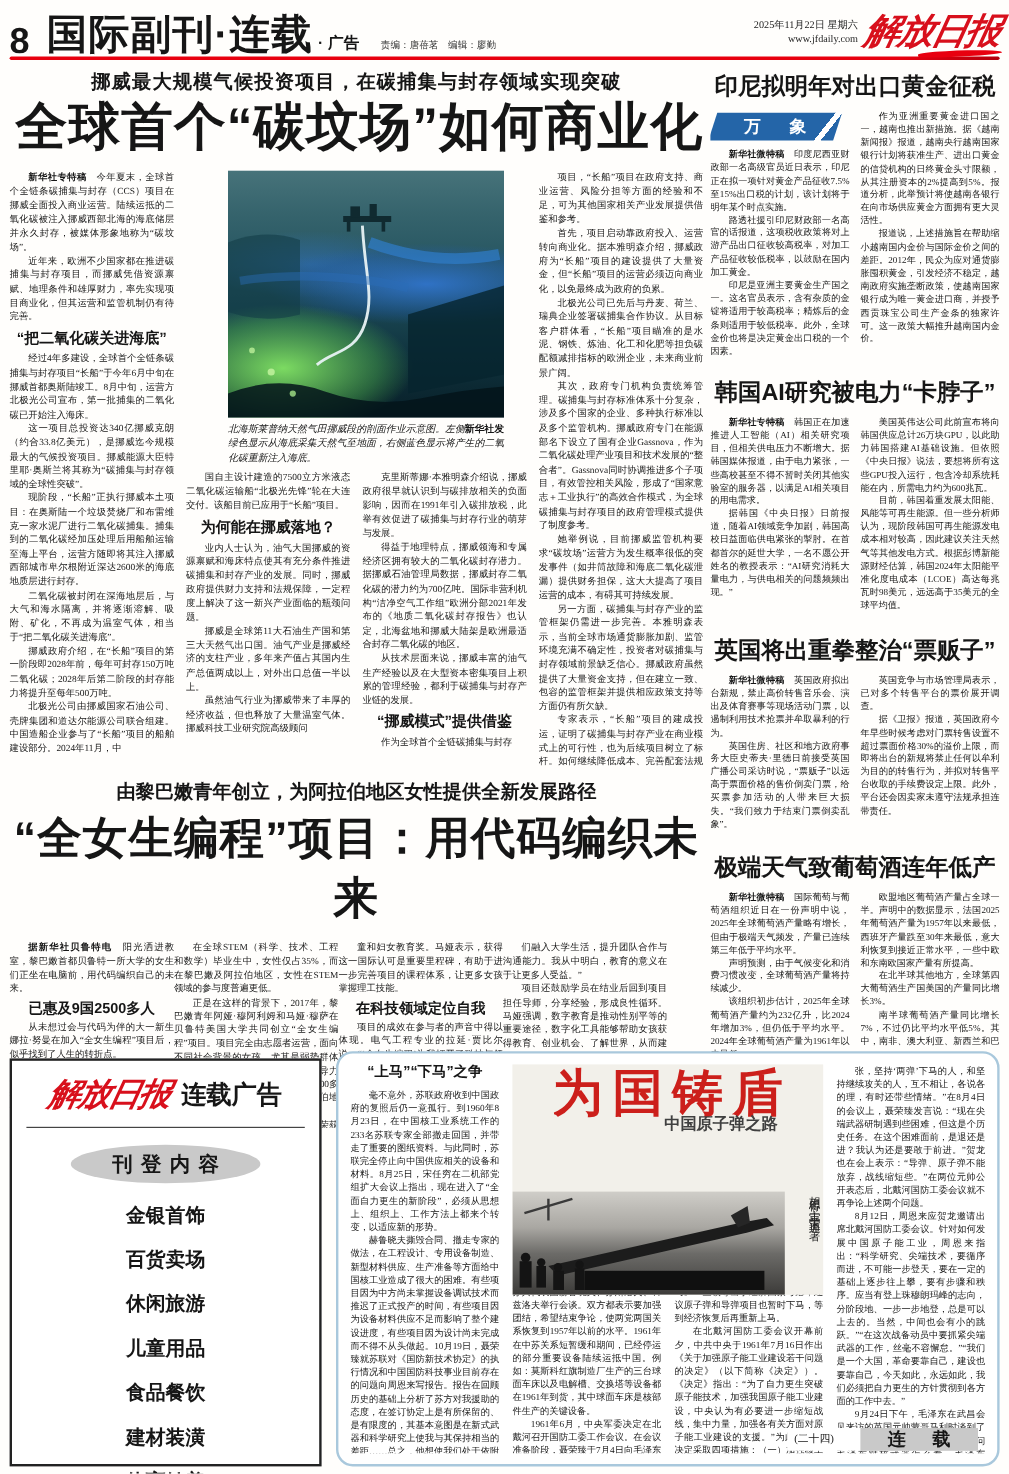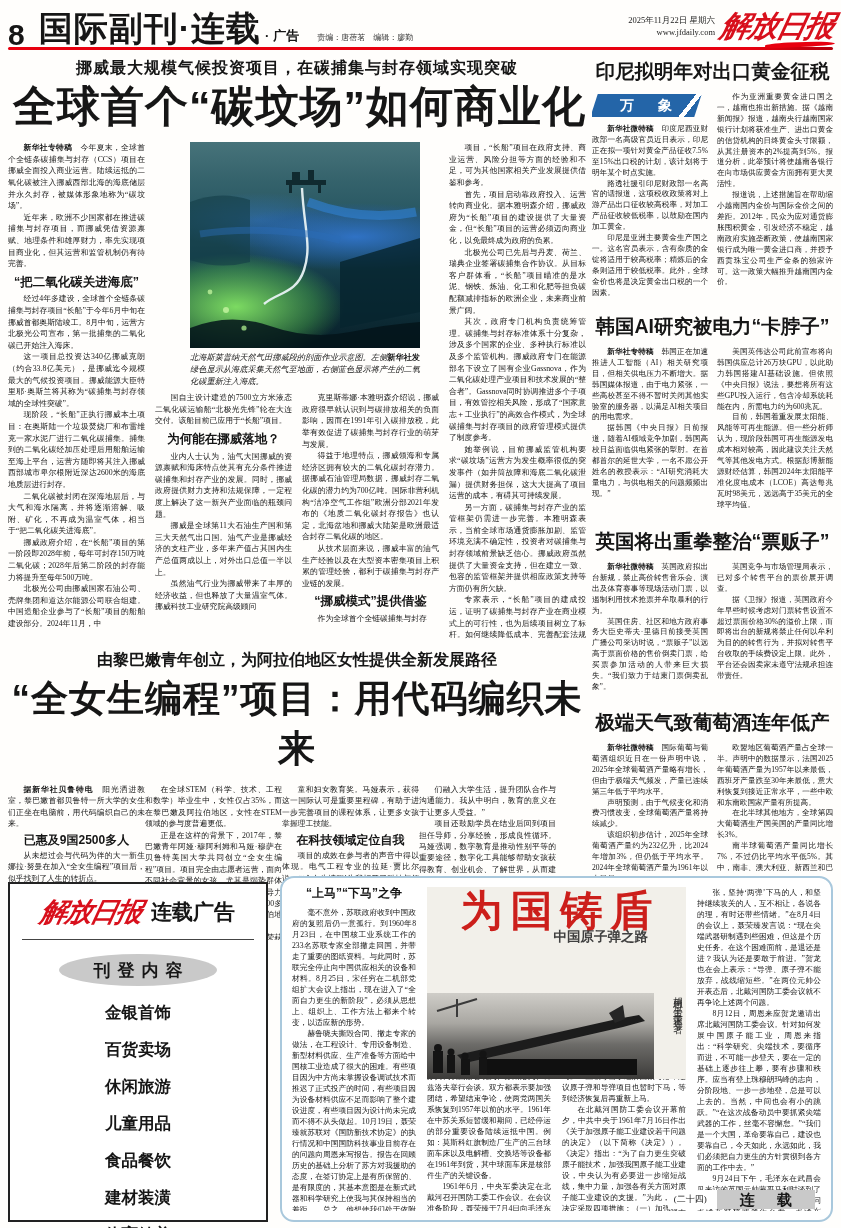--- a/index.html
+++ b/index.html
@@ -85,21 +85,21 @@
   #serial-title{color:#cc1f1b;font-family:"Liberation Sans",sans-serif;font-size:42px;font-weight:900;
                 text-align:center;letter-spacing:8px;text-indent:8px;line-height:1.05;margin-top:2px;}
   #serial-subtitle{color:#404040;font-size:13.5px;font-weight:bold;text-align:right;padding-right:38px;margin-top:-2px;}
   #serial-photo{position:absolute;left:0;bottom:0;width:227px;height:86px;
      background:linear-gradient(180deg,#cfcdc8 0%,#a9a7a2 35%,#6c6b68 60%,#3c3b39 100%);}
   #serial-authors{position:absolute;right:3px;bottom:4px;height:86px;writing-mode:vertical-rl;
                   font-size:9.5px;letter-spacing:2px;display:flex;gap:4px;color:#222;}
   #serial-footer{position:absolute;right:6px;bottom:2px;display:flex;align-items:center;gap:10px;background:#fff;padding-left:6px;}
   #serial-part{font-size:9px;}
   #serial-marker{background:#c9c9c9;font-family:"Liberation Sans",sans-serif;font-size:15px;font-weight:bold;
-                 letter-spacing:9px;text-indent:9px;padding:4px 14px;}
+                 letter-spacing:9px;text-indent:9px;padding:4px 14px;margin-left:12px;}
   b.leadin{font-family:"Liberation Sans",sans-serif;}
 </style>
 </head>
 <body>
 
 <div id="header">
   <span class="pageno">8</span>
   <span class="section">国际副刊·连载</span>
   <span class="adlabel">·</span>
   <span class="adlabel">广告</span>

